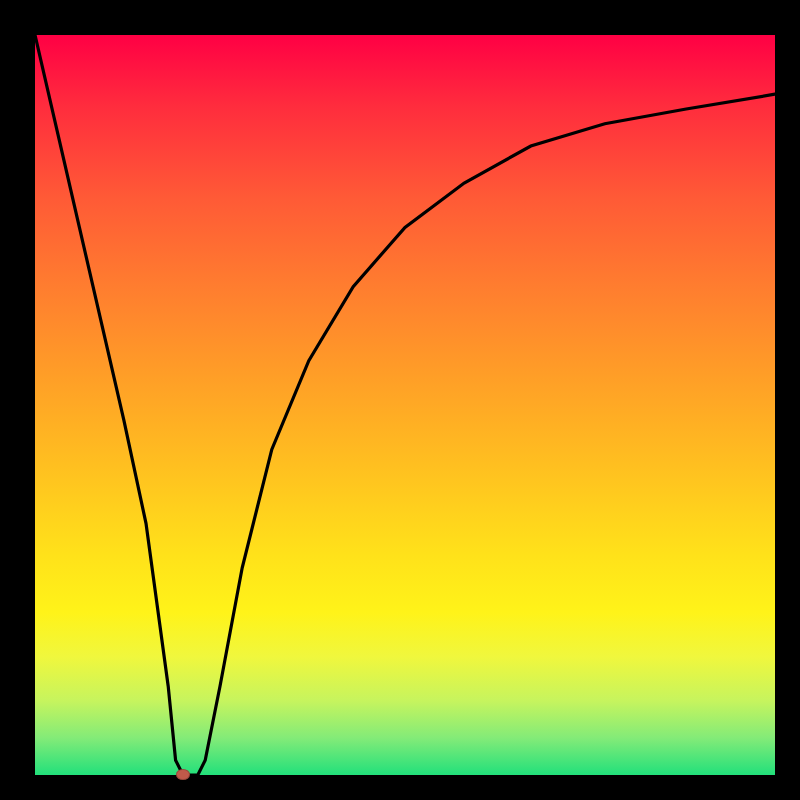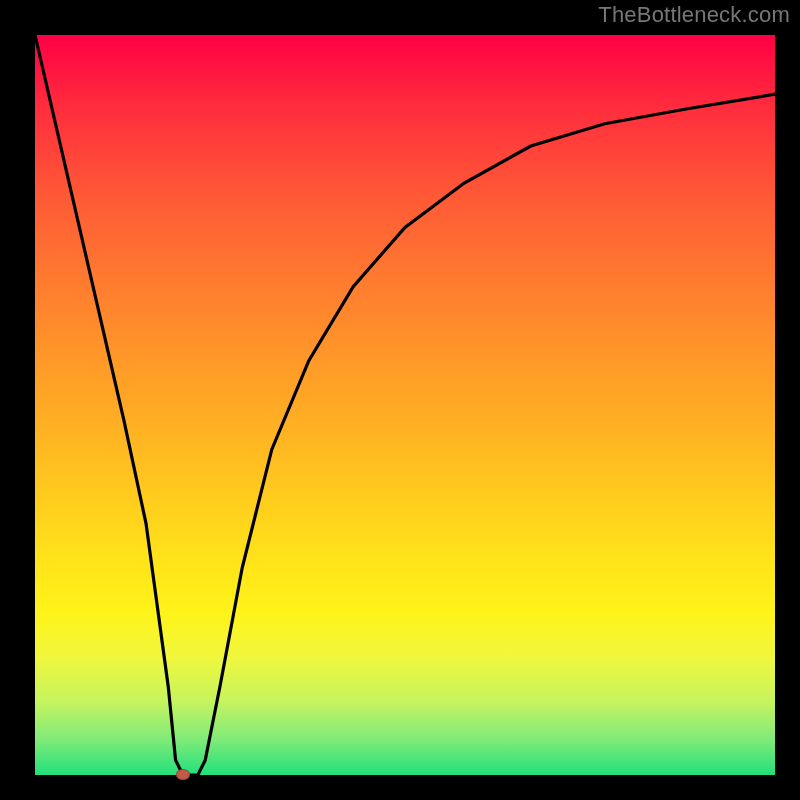--- a/index.html
+++ b/index.html
@@ -68,21 +68,20 @@
     height: 11px;
     border-radius: 50%;
     background: #c05a4a;
     box-shadow: 0 0 0 1px rgba(0,0,0,0.2) inset;
   }
 </style>
 </head>
 <body>
 
 <div class="wrap">
-  <div class="watermark">TheBottleneck.com</div>
 
   <div class="plot-area">
     <div class="gradient"></div>
 
     <svg class="curve" viewBox="0 0 740 740" preserveAspectRatio="none">
       <path id="curve-path" fill="none" stroke="#000" stroke-width="3.2" stroke-linecap="round" d="M0.0 0.0 L22.2 96.2 L44.4 192.4 L66.6 288.6 L88.8 384.8 L111.0 488.4 L133.2 651.2 L140.6 725.2 L148.0 740.0 L155.4 740.0 L162.8 740.0 L170.2 725.2 L185.0 651.2 L207.2 532.8 L236.8 414.4 L273.8 325.6 L318.2 251.6 L370.0 192.4 L429.2 148.0 L495.8 111.0 L569.8 88.8 L651.2 74.0 L740.0 59.2"></path>
     </svg>
 
     <div class="marker" id="marker-dot" style="left: 141px; top: 734px; background: rgb(192, 90, 74);"></div>
   </div>

